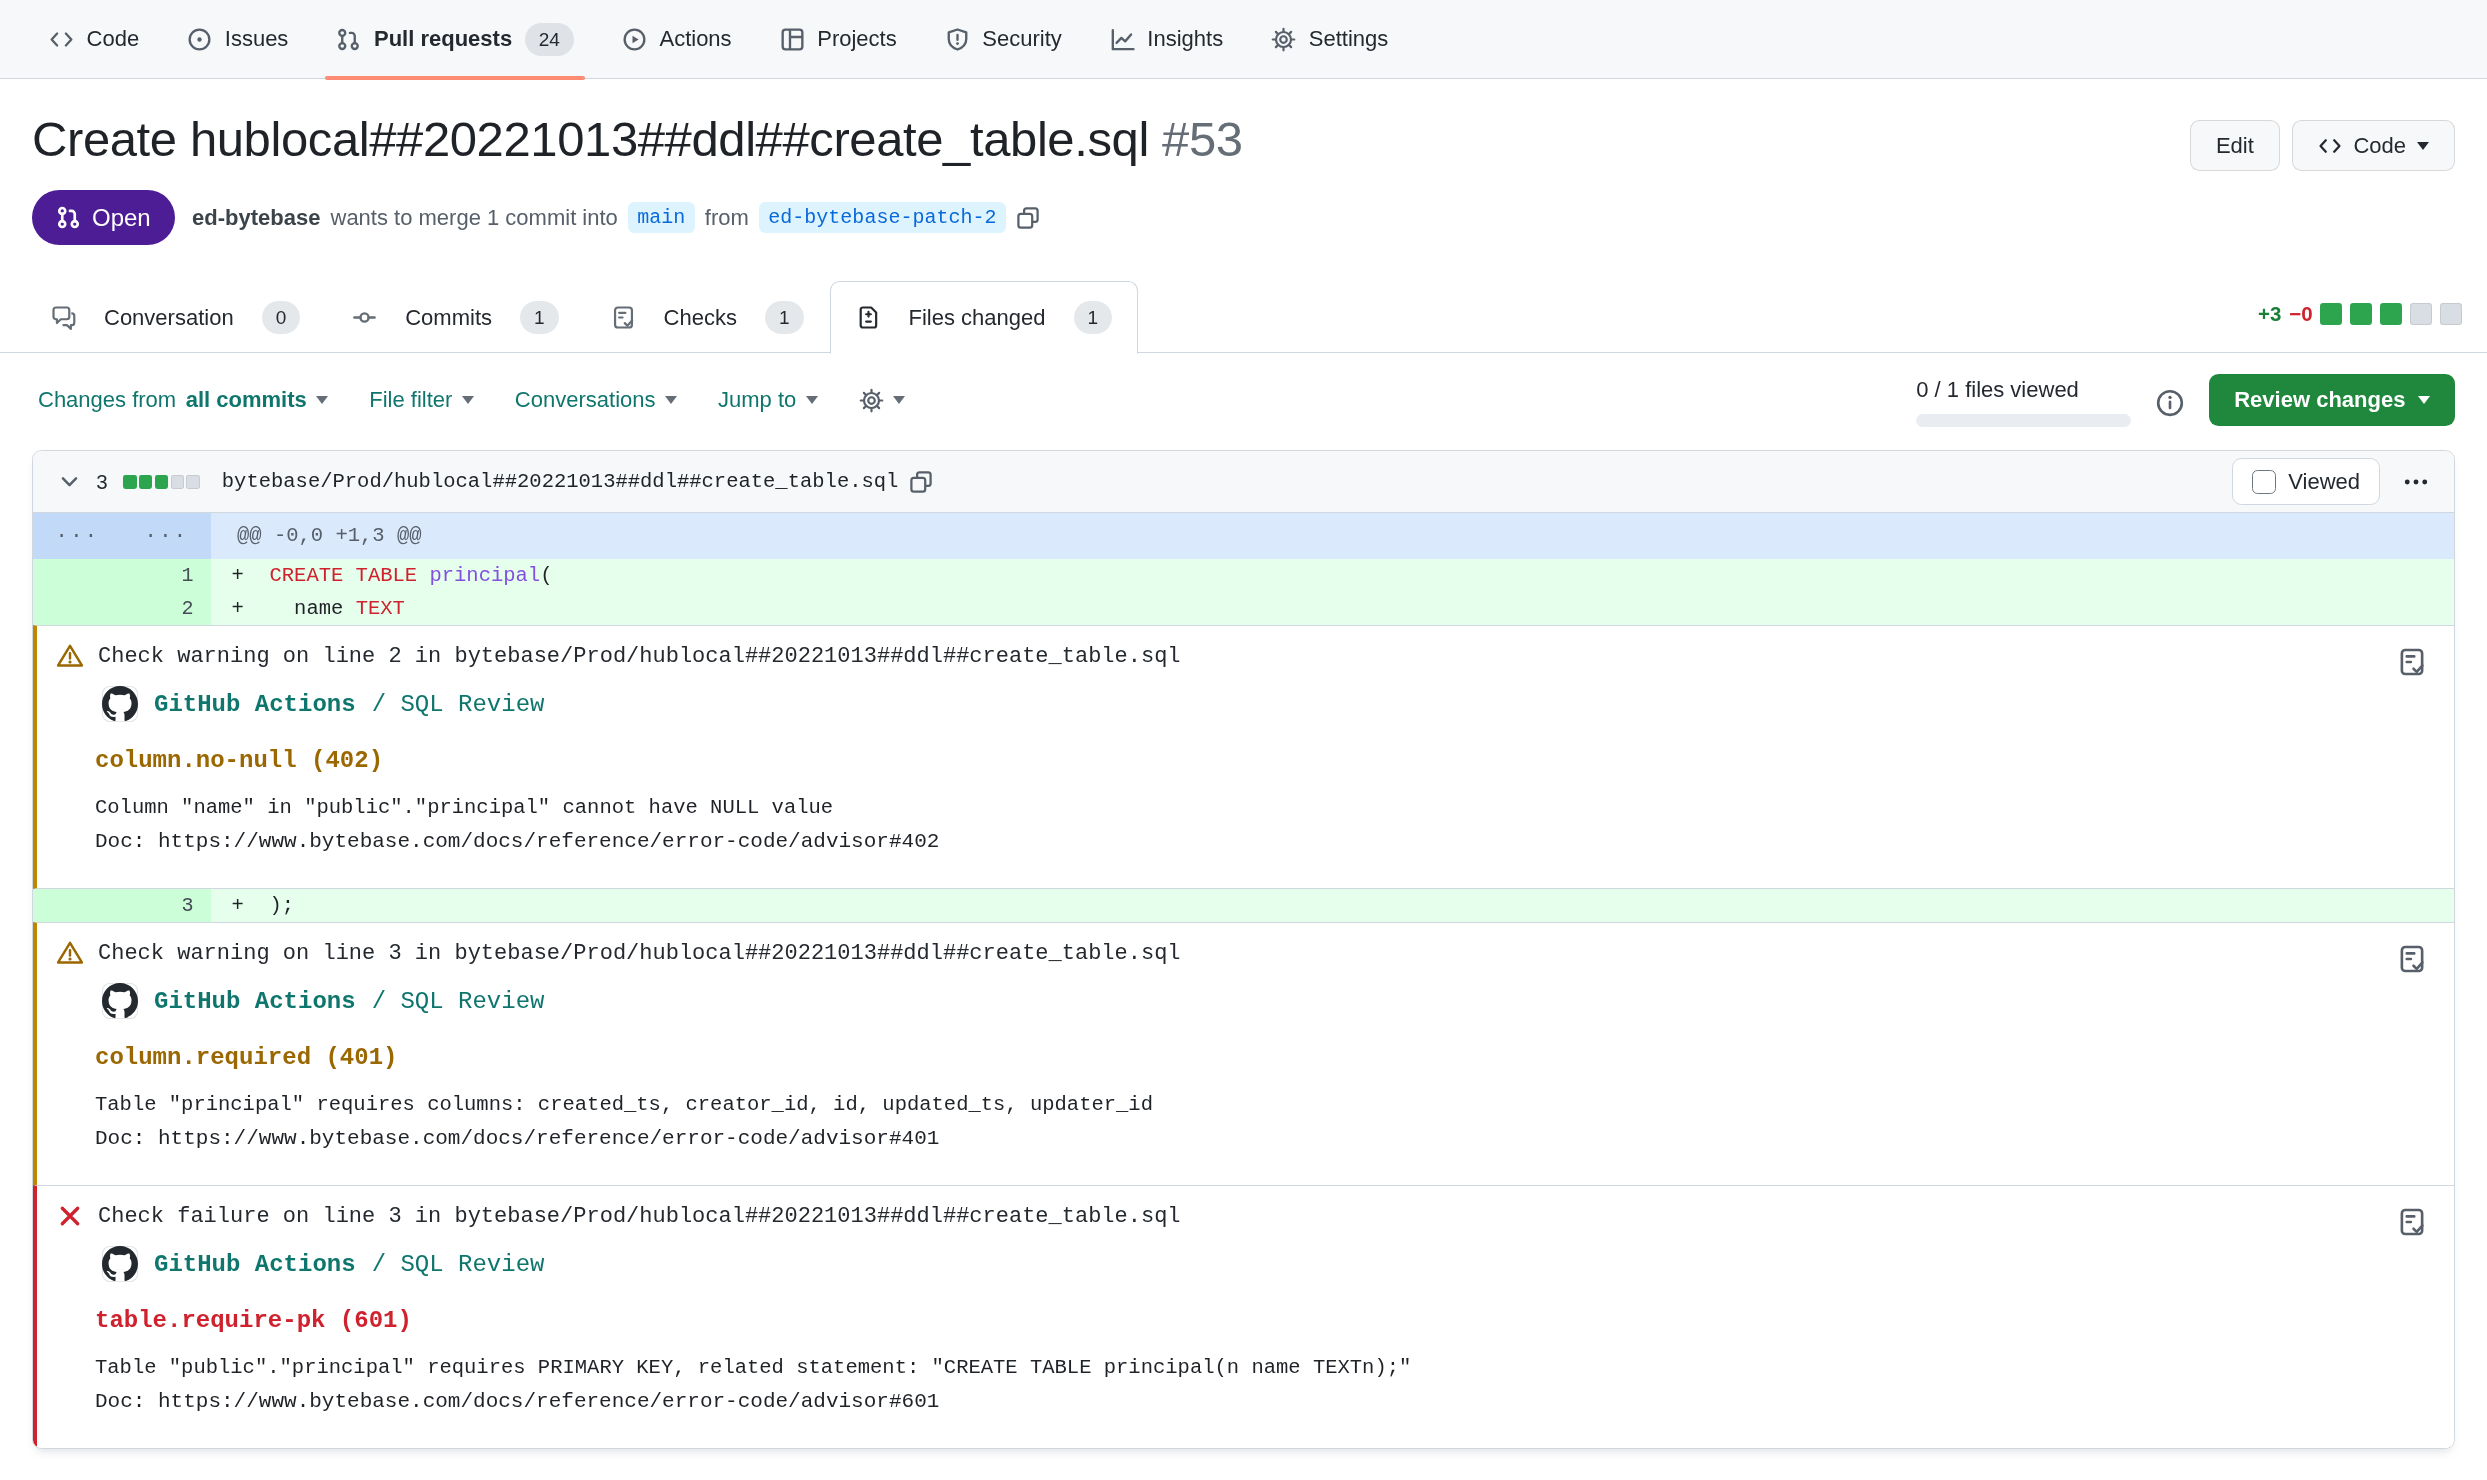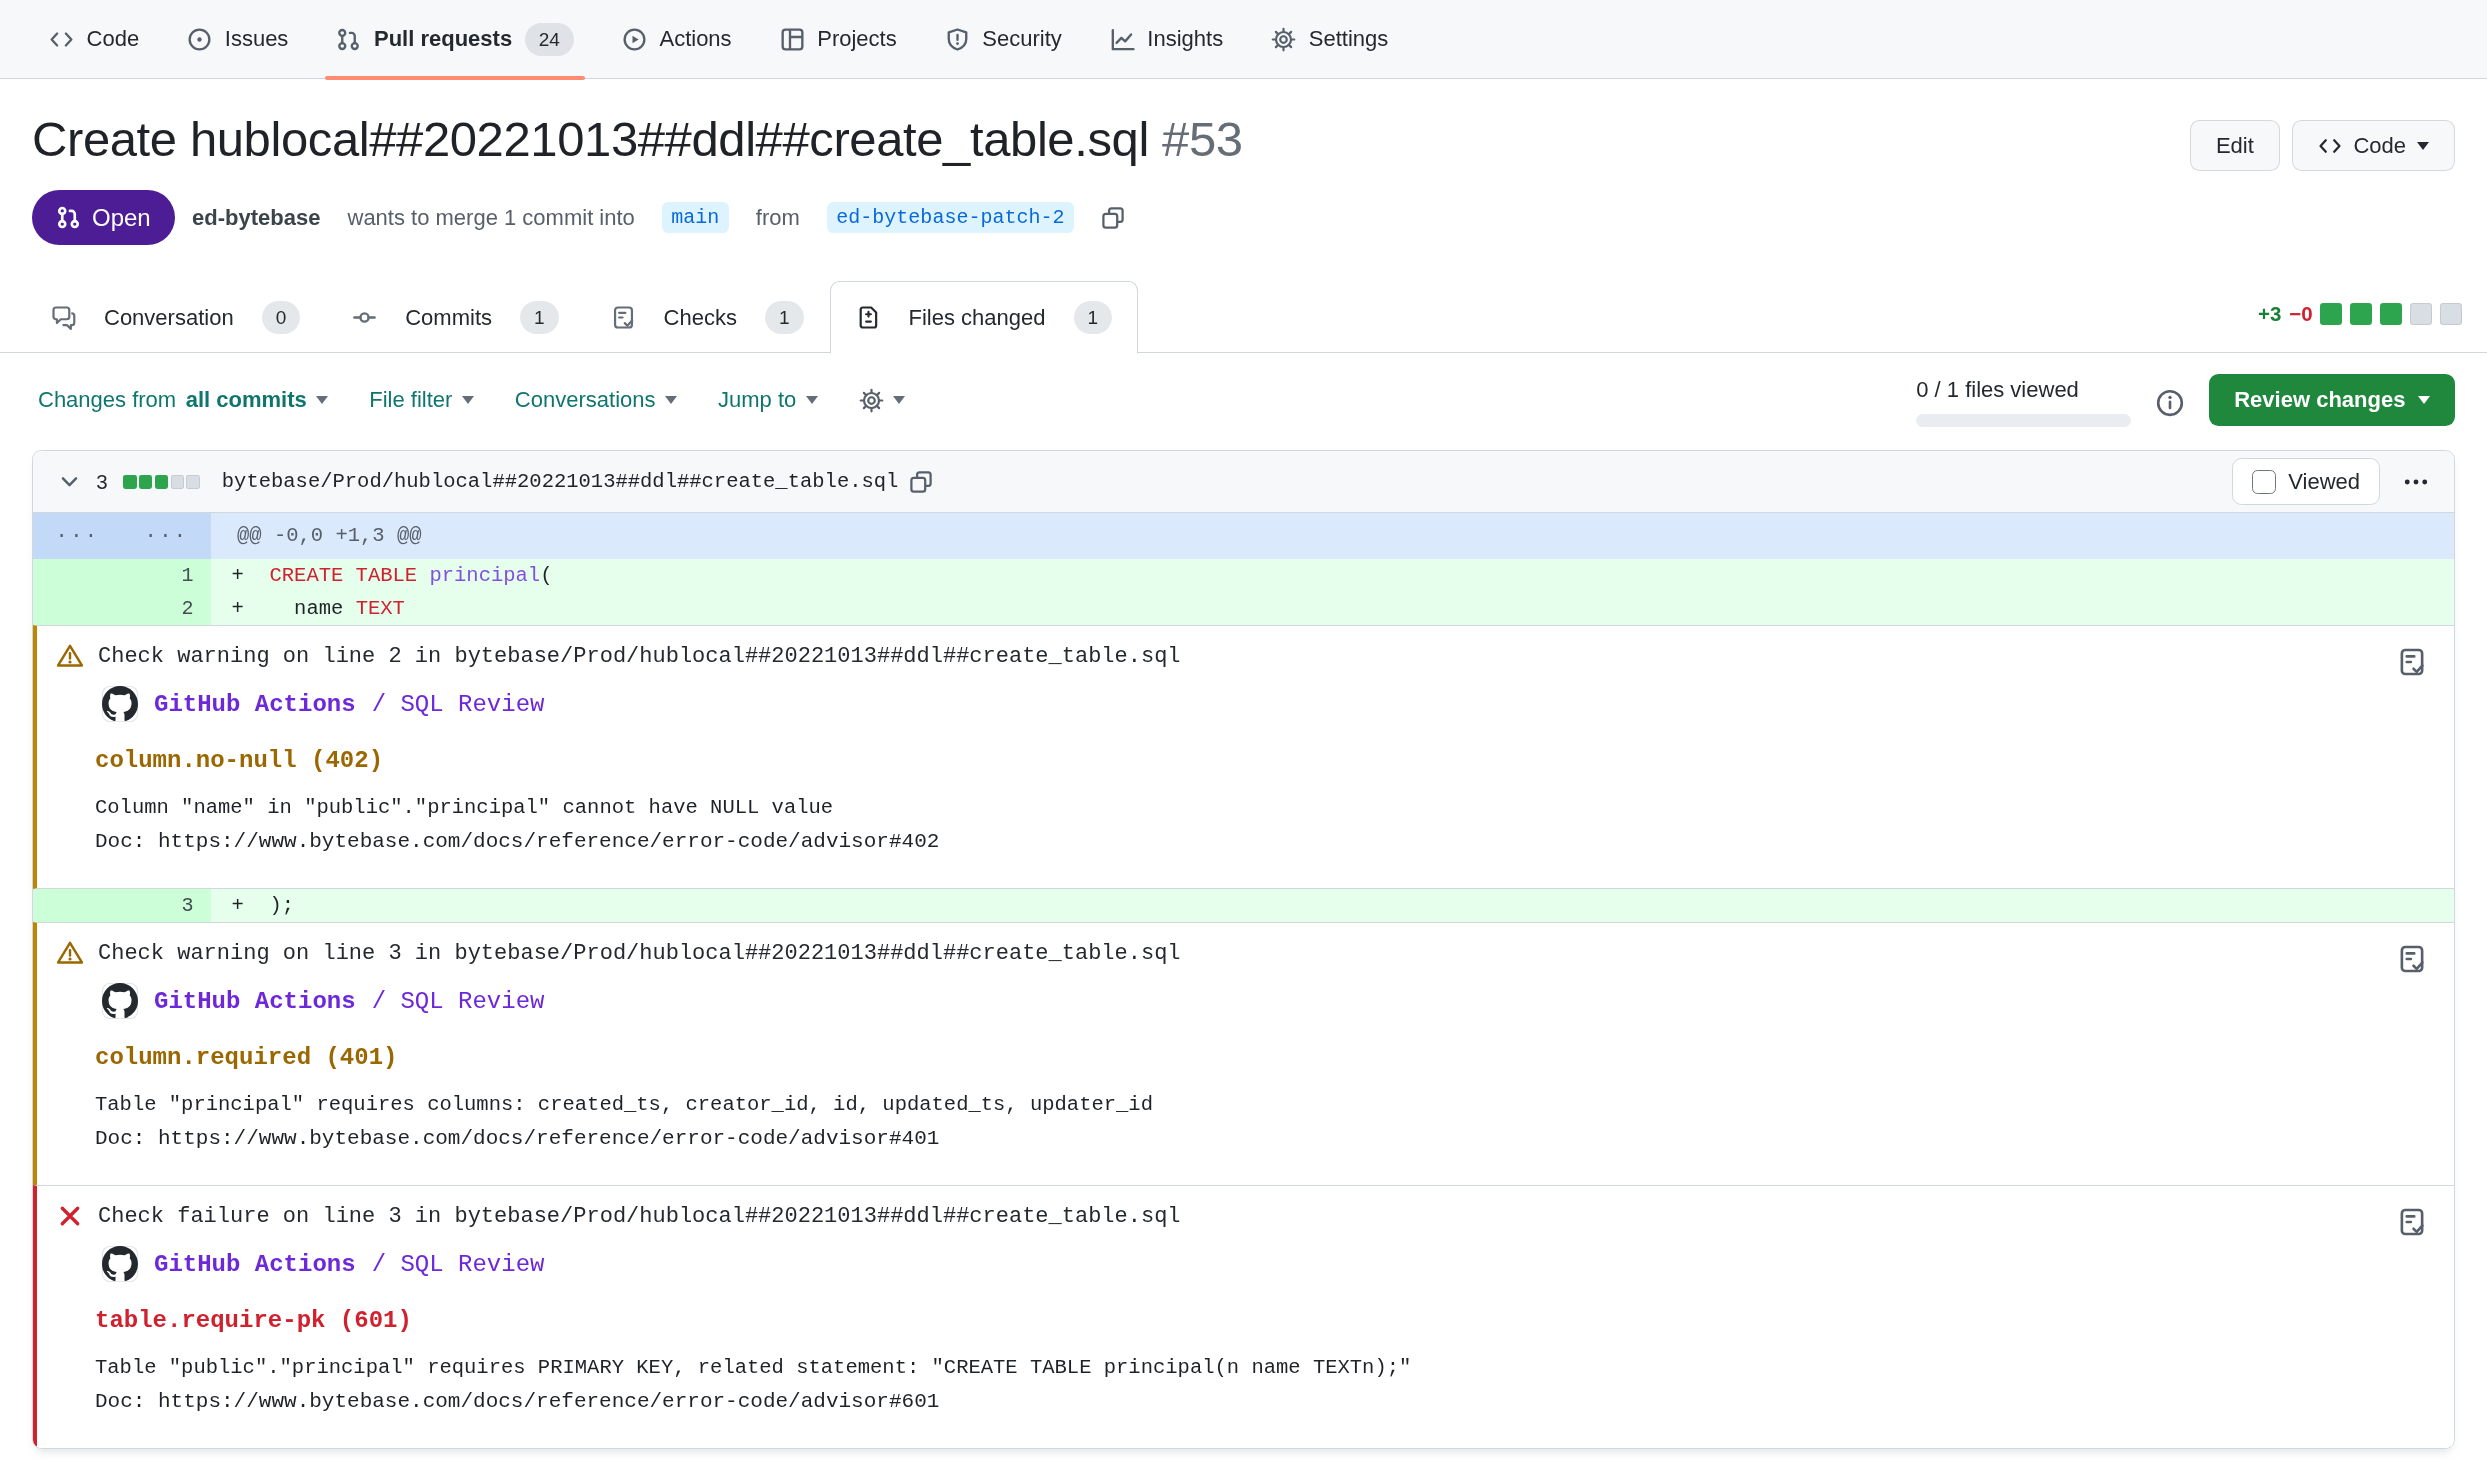--- a/index.html
+++ b/index.html
@@ -46,21 +46,21 @@
     font-size:22px; font-weight:500; color:#24292f;
   }
   .btn svg { width:24px; height:24px; }
 
   .status-row { display:flex; align-items:center; gap:17.4px; padding:19px 32px 8px; }
   .open-pill {
     display:inline-flex; align-items:center; gap:11px; background:#4c1d95; color:#fff;
     height:55px; padding:0 24px; border-radius:28px; font-size:24px; font-weight:500;
   }
   .open-pill svg { width:25px; height:25px; }
-  .merge-text { color:#57606a; font-size:22px; display:flex; align-items:center; gap:27px; flex-wrap:wrap; }
+  .merge-text { color:#57606a; font-size:22px; display:flex; align-items:center; gap:10px; flex-wrap:wrap; }
   .merge-author { font-weight:700; color:#3b434b; }
   .branch-pill {
     font-family:"Liberation Mono", monospace; font-size:20px; color:#0969da;
     background:#ddf4ff; padding:4px 9.5px; border-radius:6.3px;
   }
   .copy-btn { color:#57606a; } .copy-btn svg { width:24px; height:24px; }
 
   
   .tabbar {
     display:flex; align-items:flex-end; padding:0 25px; margin-top:28px;
@@ -137,21 +137,21 @@
   
   .annotation { position:relative; background:#fff; border-top:1.6px solid #d0d7de; padding:16px 32px 35px 19px; border-left:4.7px solid #bf8700; }
   .annotation.has-bottom { border-bottom:1.6px solid #d0d7de; }
   .annotation.failure { border-left-color:#cf222e; }
   .ann-head { display:flex; align-items:center; gap:14px; font-size:22px; color:#24292f; }
   .ann-head .aicon { color:#9a6700; } 
   .annotation.failure .ann-head .aicon { color:#cf222e; }
   .ann-head .aicon svg { width:28px; height:28px; }
   .ann-corner { position:absolute; top:20.5px; right:27px; color:#57606a; }
   .ann-corner svg { width:30px; height:30px; }
-  .ann-tool { display:flex; align-items:center; gap:16px; margin:16px 0 25px 46px; font-size:24px; color:#6d28d9; }
+  .ann-tool { display:flex; align-items:center; gap:16px; margin:16px 0 25px 46px; font-size:24px; color:#0f766e; }
   .avatar { width:36px; height:36px; border-radius:8px; overflow:hidden; background:#fff; box-shadow:inset 0 0 0 0.8px rgba(31,35,40,.15); flex:none; }
   .avatar svg { width:36px; height:36px; }
   .tool-name { font-weight:700; }
   .ann-rule { margin-left:39px; font-size:24px; font-weight:700; color:#9a6700; }
   .annotation.failure .ann-rule { color:#cf222e; }
   .ann-msg { margin:22px 0 0 39px; font-family:"Liberation Mono", monospace; font-size:20.5px; color:#1f2328; }
   .ann-doc { margin:11px 0 0 39px; font-family:"Liberation Mono", monospace; font-size:21px; color:#1f2328; }
 </style>
 </head>
 <body>

